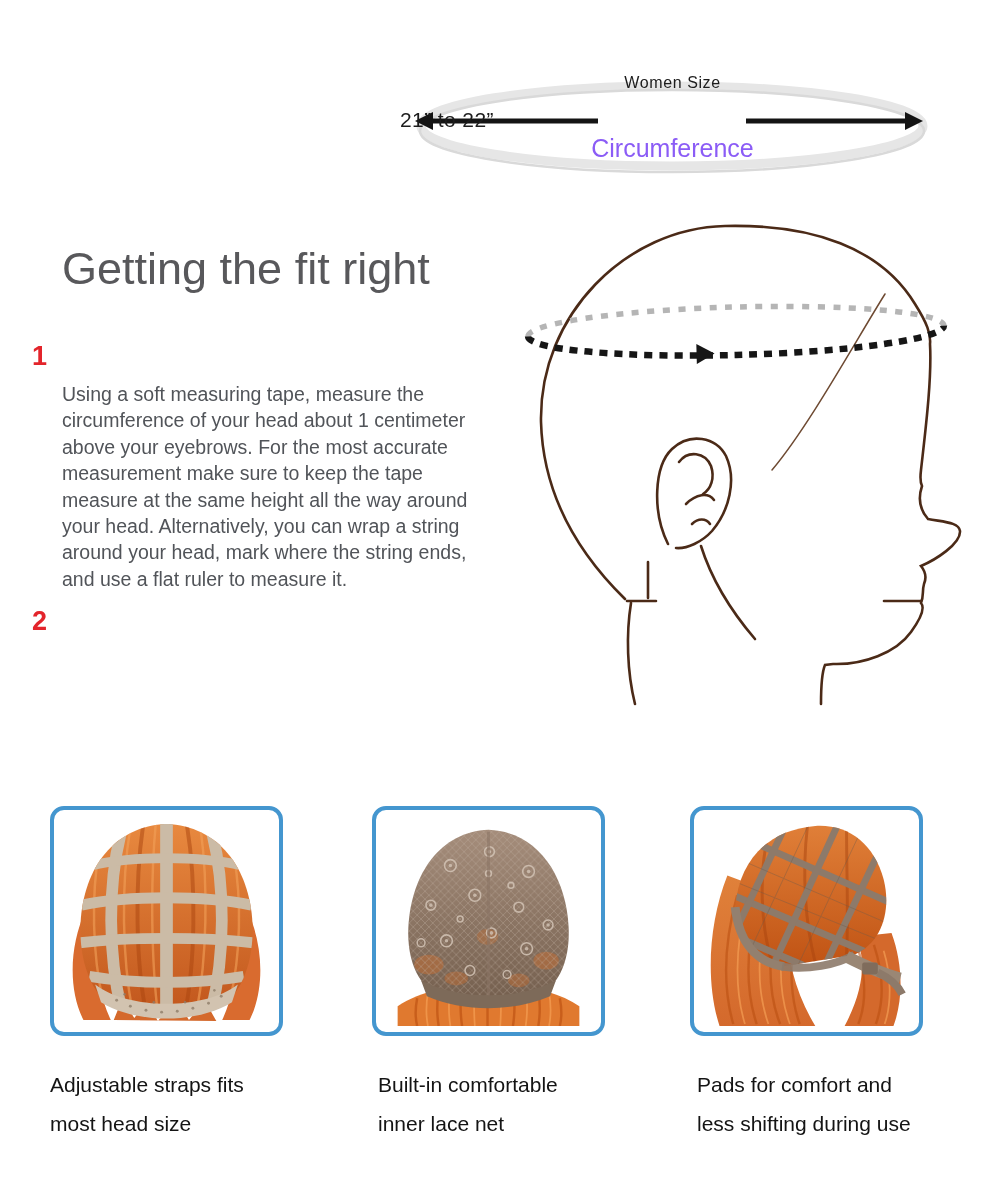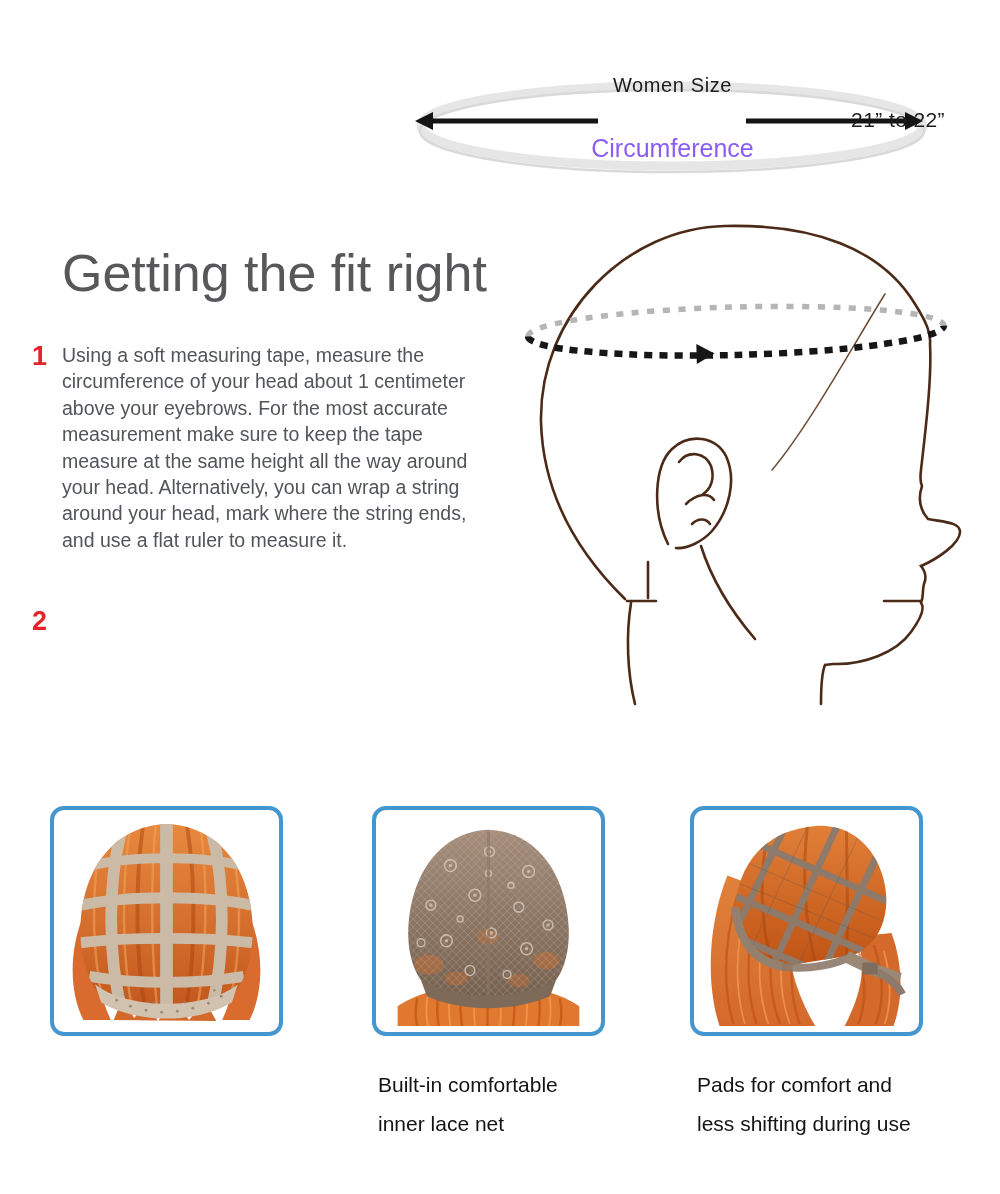--- a/index.html
+++ b/index.html
@@ -18,32 +18,32 @@
     --hair_orange:#D96B2F;
   }
   *{margin:0;padding:0;box-sizing:border-box;}
   body{background:#ffffff;font-family:"Liberation Sans",sans-serif;}
   .canvas{position:relative;width:1000px;height:1194px;background:#fff;overflow:hidden;}
 
   
   .banner{position:absolute;left:400px;top:68px;width:545px;height:118px;}
   .banner svg{position:absolute;left:0;top:0;}
   .banner-title{position:absolute;left:0;right:0;top:6px;text-align:center;
-    font-size:20px;letter-spacing:.6px;color:#1c1c1c;}
-  .banner-range{position:absolute;left:0;right:0;top:40px;text-align:right;
+    font-size:16px;letter-spacing:.6px;color:#1c1c1c;}
+  .banner-range{position:absolute;left:0;right:0;top:40px;text-align:left;
     font-size:21px;letter-spacing:.4px;color:#1c1c1c;}
   .banner-label{position:absolute;left:0;right:0;top:66px;text-align:center;
     font-size:25px;color:#8b5cf6;}
 
   
-  .page-title{position:absolute;left:62px;top:243px;font-size:52px;font-weight:400;
+  .page-title{position:absolute;left:62px;top:243px;font-size:45px;font-weight:400;
     color:var(--heading_gray);letter-spacing:0;}
   .step-num{position:absolute;font-size:27px;font-weight:700;color:var(--number_red);}
   .step-text{position:absolute;width:465px;font-size:19.5px;line-height:26.4px;
-    color:var(--body_gray);white-space:pre-line;}
+    color:var(--body_gray);white-space:pre-line;margin-top:39px;}
   #num1{left:32px;top:341px;} #txt1{left:62px;top:342px;}
   #num2{left:32px;top:606px;} #txt2{left:62px;top:607px;}
 
   
   .head-art{position:absolute;left:515px;top:222px;}
   .hline{fill:none;stroke:var(--outline_brown);stroke-width:2.6;stroke-linecap:round;}
   .hline-thin{fill:none;stroke:var(--temple_brown);stroke-width:1.5;stroke-linecap:round;}
   .tape-front{fill:none;stroke:var(--tape_black);stroke-width:6.5;stroke-dasharray:8 7;}
   .tape-back{fill:none;stroke:var(--tape_gray);stroke-width:5.5;stroke-dasharray:7 8.5;}
 
@@ -324,18 +324,20 @@
       <path d="M 36 92 C 40 128, 58 148, 86 152" fill="none" stroke="#93806F" stroke-width="9"></path>
       <path d="M 84 152 C 110 156, 140 150, 158 140" fill="none" stroke="#8D7A6A" stroke-width="8" opacity=".9"></path>
       <g>
         <path d="M 150 142 C 170 152, 188 160, 205 164" fill="none" stroke="#9A8775" stroke-width="12"></path>
         <rect x="166" y="148" width="16" height="12" rx="2" fill="#7F6C5C"></rect>
         <path d="M 182 158 C 195 164, 203 172, 207 180" fill="none" stroke="#8D7A6A" stroke-width="8"></path>
       </g>
     </svg>
   </figure>
 
+  <div class="caption" id="cap1">Adjustable straps fits
+most head size</div>
   <div class="caption" id="cap2">Built-in comfortable
 inner lace net</div>
   <div class="caption" id="cap3">Pads for comfort and
 less shifting during use</div>
 
 </div>
 
 </body></html>

